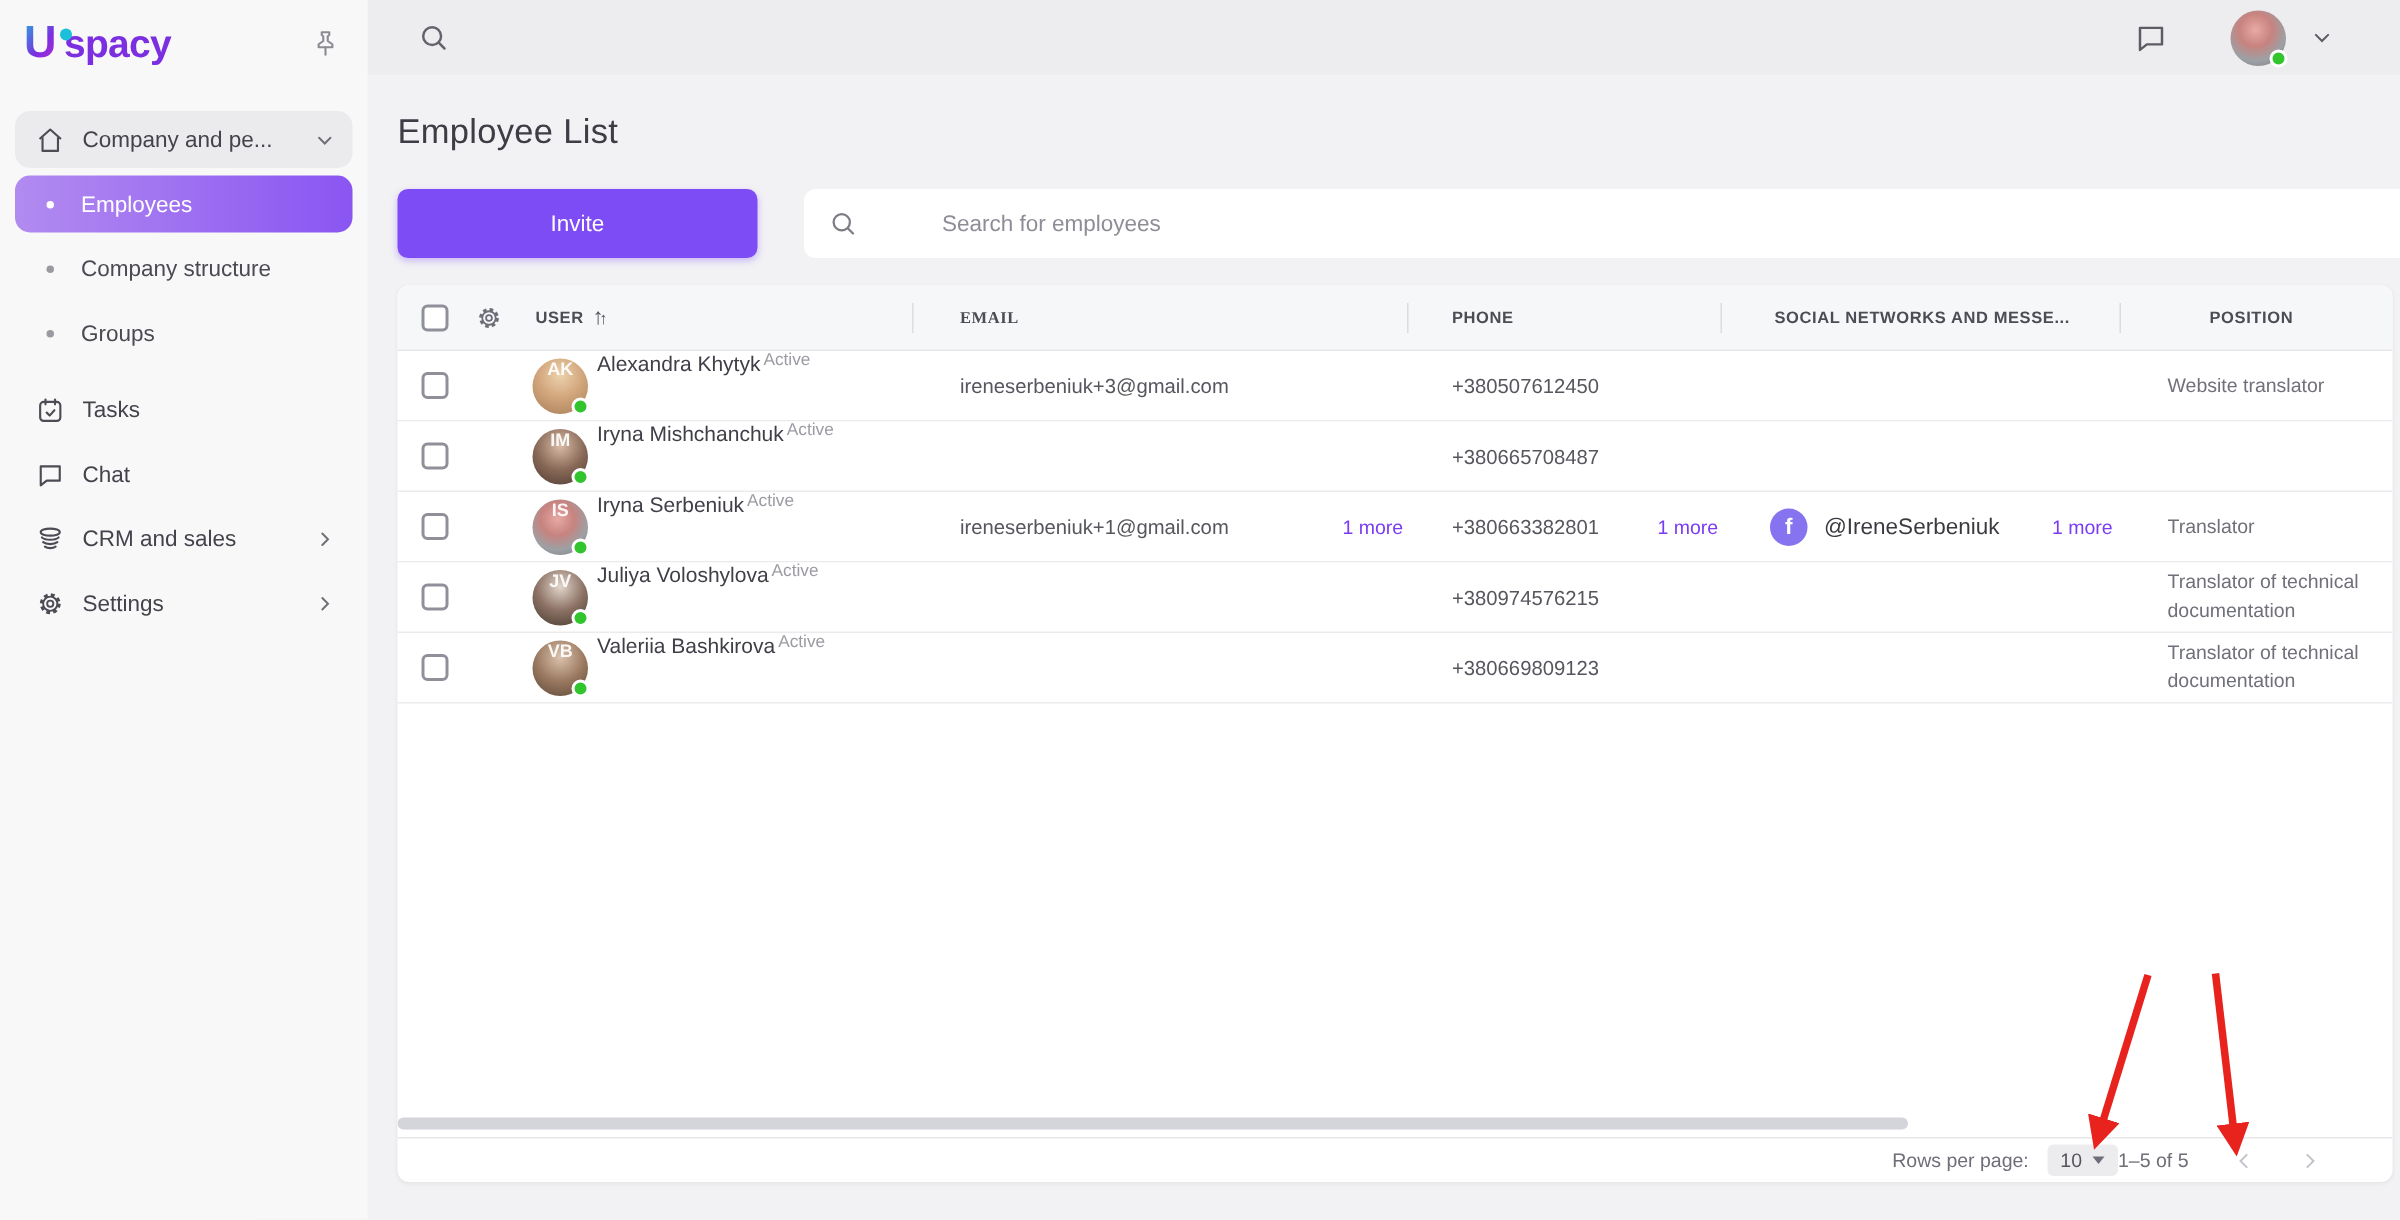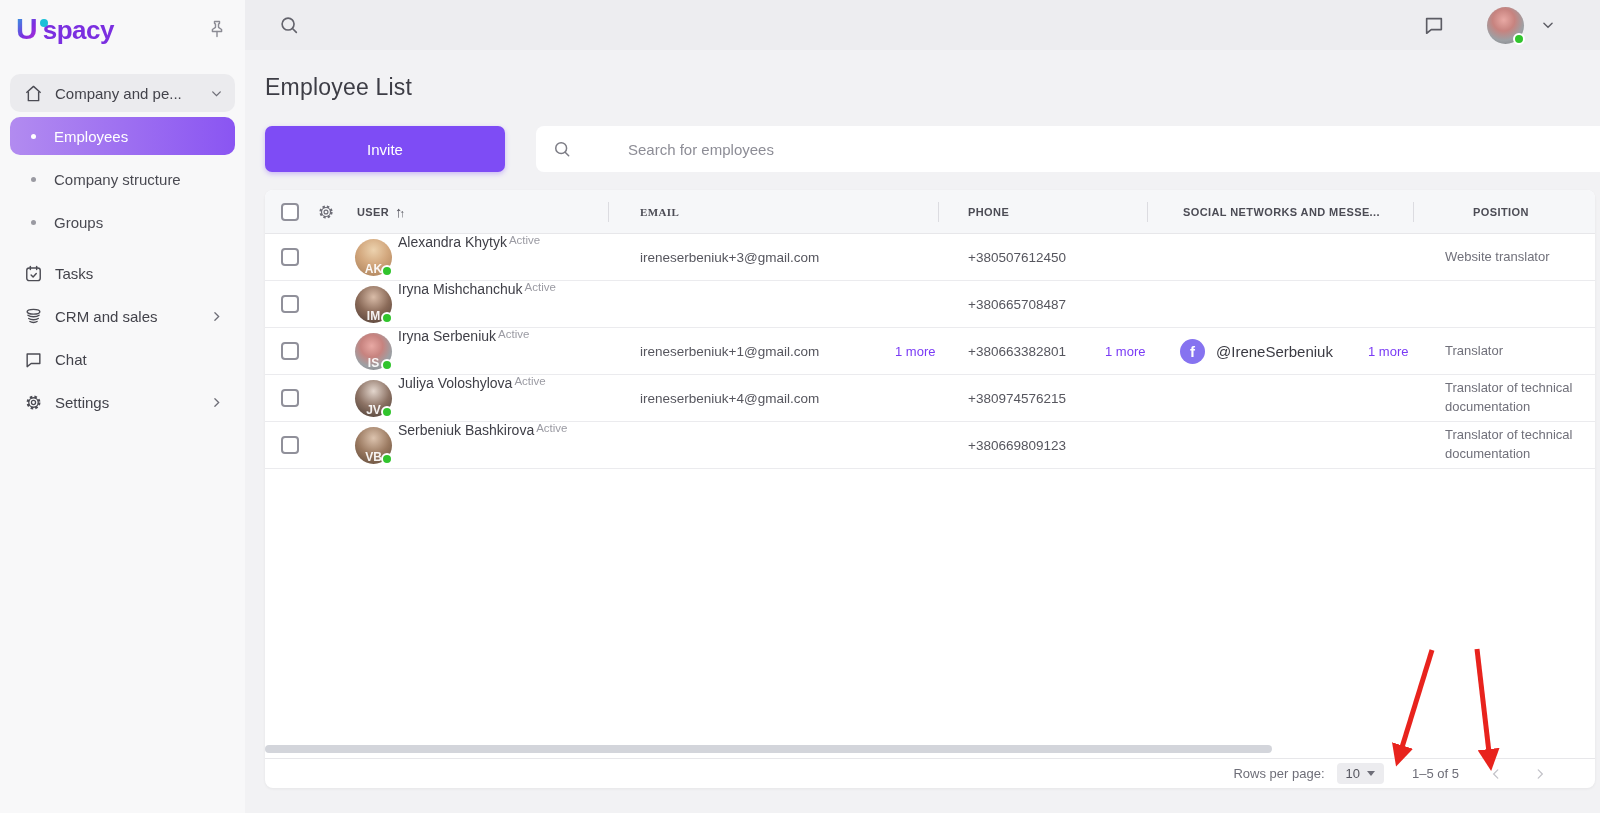--- a/index.html
+++ b/index.html
@@ -50,21 +50,21 @@
   .hdiv { position:absolute; top:12px; width:1px; height:20px; background:#dcdce1; }
   .cb { width:18px; height:18px; border:2px solid #90909a; border-radius:4px; background:#fff; cursor:pointer; flex:none; }
   .gear-ic, .sort-ic { color:#6e6e78; display:flex; align-items:center; cursor:pointer; }
   .sort-ic { font-size:15px; color:#55555e; letter-spacing:-3px; }
   .sort-ic .s2 { font-size:11px; position:relative; top:1px; }
 
   .trow { position:relative; height:47px; border-bottom:1px solid #ebebee; background:#fff; }
   .cell { position:absolute; top:0; height:100%; display:flex; align-items:center; }
   .c-check { left:16px; }
   .c-avatar { left:90px; }
-  .avatar { position:relative; width:37px; height:37px; border-radius:50%; display:flex; align-items:flex-end; justify-content:center; }
+  .avatar { position:relative; width:37px; height:37px; border-radius:50%; display:flex; align-items:flex-start; justify-content:center; }
   .avatar i { font-style:normal; font-size:12px; font-weight:700; color:rgba(255,255,255,0.92); }
   .av0 { background:radial-gradient(circle at 50% 30%, #ecd2ae 0%, #d3a87e 45%, #a77d57 100%); }
   .av1 { background:radial-gradient(circle at 50% 30%, #d9bca8 0%, #8a6a58 50%, #4e3c34 100%); }
   .av2 { background:radial-gradient(circle at 45% 35%, #e8a9a4 0%, #c7837f 35%, #9da0a4 65%, #73767c 100%); }
   .av3 { background:radial-gradient(circle at 50% 30%, #e3d6cd 0%, #8c7264 50%, #463931 100%); }
   .av4 { background:radial-gradient(circle at 50% 30%, #dcc3ae 0%, #9b7a61 50%, #5c4737 100%); }
   .c-user { left:133px; flex-direction:row; align-items:flex-start; justify-content:center; gap:2px; }
   .uname { font-size:14px; color:#3f3f47; cursor:pointer; }
   .ustatus { font-size:11.5px; color:#9b9ba3; }
   .c-email { left:375px; font-size:13.5px; color:#56565e; }
@@ -77,21 +77,21 @@
   .handle { font-size:15px; color:#3a3a42; cursor:pointer; }
   .c-social-more { left:1103px; }
   .c-pos { left:1180px; width:190px; font-size:13px; color:#70707a; line-height:1.45; }
 
   
   .hscroll { position:absolute; left:0; top:554px; width:1330px; height:10px; }
   .hthumb { position:absolute; left:0; top:1px; width:1007px; height:8px; border-radius:4px; background:#d3d5db; cursor:pointer; }
   .tfoot { position:absolute; left:0; top:568px; width:1330px; height:30px; border-top:1px solid #e7e7ea; display:flex; align-items:center; justify-content:flex-end; padding-right:48px; font-size:13px; color:#6e6e78; }
   .rpp-select { display:flex; align-items:center; gap:7px; background:#ececef; border-radius:4px; padding:3px 9px; margin-left:12px; cursor:pointer; color:#55555e; }
   .rpp-select .caret { width:0; height:0; border-left:4px solid transparent; border-right:4px solid transparent; border-top:5px solid #6e6e78; }
-  .range { margin-left:28px; }
+  .range { }
   .pg-btn { margin-left:30px; color:#c2c2c8; display:flex; cursor:default; }
 
   
   .annotations { position:absolute; left:0; top:0; width:1600px; height:813px; pointer-events:none; z-index:9; }
 
   svg.ic { display:block; }
 </style>
 </head>
 <body>
 
@@ -145,41 +145,41 @@
               <rect x="3.5" y="5" width="17" height="16" rx="3"></rect>
               <line x1="8" y1="3" x2="8" y2="7"></line>
               <line x1="16" y1="3" x2="16" y2="7"></line>
               <polyline points="9,14 11.5,16.5 15.5,12"></polyline>
             </svg>
         </span>
         <span>Tasks</span>
       </div>
       <div class="nav-pill">
         <span class="nv-ic">
+          <svg class="ic" width="19" height="19" viewBox="0 0 24 24" fill="none" stroke="currentColor" stroke-width="1.8" stroke-linejoin="round">
+              <path d="M4 5h16v12H9l-5 4z"></path>
+            </svg>
+        </span>
+        <span>Chat</span>
+      </div>
+      <div class="nav-pill">
+        <span class="nv-ic">
           <svg class="ic" width="19" height="19" viewBox="0 0 24 24" fill="none" stroke="currentColor" stroke-width="1.8" stroke-linecap="round">
               <ellipse cx="12" cy="6" rx="8" ry="3"></ellipse>
               <path d="M5 10.5c1.4 1.2 4 1.9 7 1.9s5.6-.7 7-1.9"></path>
               <path d="M6 14.5c1.3 1 3.5 1.6 6 1.6s4.7-.6 6-1.6"></path>
               <path d="M7.5 18.3c1 .7 2.7 1.2 4.5 1.2s3.5-.5 4.5-1.2"></path>
             </svg>
         </span>
         <span>CRM and sales</span>
         <span class="chev">
           <svg class="ic" width="13" height="13" viewBox="0 0 24 24" fill="none" stroke="currentColor" stroke-width="2.4" stroke-linecap="round">
               <polyline points="9,5 16,12 9,19"></polyline>
             </svg>
         </span>
-      </div>
-      <div class="nav-pill">
-        <span class="nv-ic">
-          <svg class="ic" width="19" height="19" viewBox="0 0 24 24" fill="none" stroke="currentColor" stroke-width="1.8" stroke-linejoin="round">
-              <path d="M4 5h16v12H9l-5 4z"></path>
-            </svg>
-        </span>
-        <span>Chat</span>
       </div>
       <div class="nav-pill">
         <span class="nv-ic">
           <svg class="ic" width="19" height="19" viewBox="0 0 24 24" fill="none" stroke="currentColor">
               <circle cx="12" cy="12" r="7.2" stroke-width="3.2" stroke-dasharray="3.1 2.6"></circle>
               <circle cx="12" cy="12" r="6" stroke-width="1.6"></circle>
               <circle cx="12" cy="12" r="2.6" stroke-width="1.6"></circle>
             </svg>
         </span>
         <span>Settings</span>
@@ -333,37 +333,36 @@
         <span class="cell c-avatar">
             <span class="avatar av3">
               <i>JV</i>
               <span class="dot"></span>
             </span>
           </span>
         <span class="cell c-user">
           <span class="uname">Juliya Voloshylova</span>
           <span class="ustatus">Active</span>
         </span>
-        <span class="cell c-email">ireneserbeniuk+4@gmail.com</span>
         <span class="cell c-phone">+380974576215</span>
         <span class="cell c-pos">Translator of technical documentation</span>
       </div>
 
       <div class="trow">
         <span class="cell c-check">
             <span class="cb"></span>
           </span>
         <span class="cell c-avatar">
             <span class="avatar av4">
               <i>VB</i>
               <span class="dot"></span>
             </span>
           </span>
         <span class="cell c-user">
-          <span class="uname">Serbeniuk Bashkirova</span>
+          <span class="uname">Valeriia Bashkirova</span>
           <span class="ustatus">Active</span>
         </span>
         <span class="cell c-phone">+380669809123</span>
         <span class="cell c-pos">Translator of technical documentation</span>
       </div>
 
       <div class="hscroll">
         <div class="hthumb"></div>
       </div>
 

